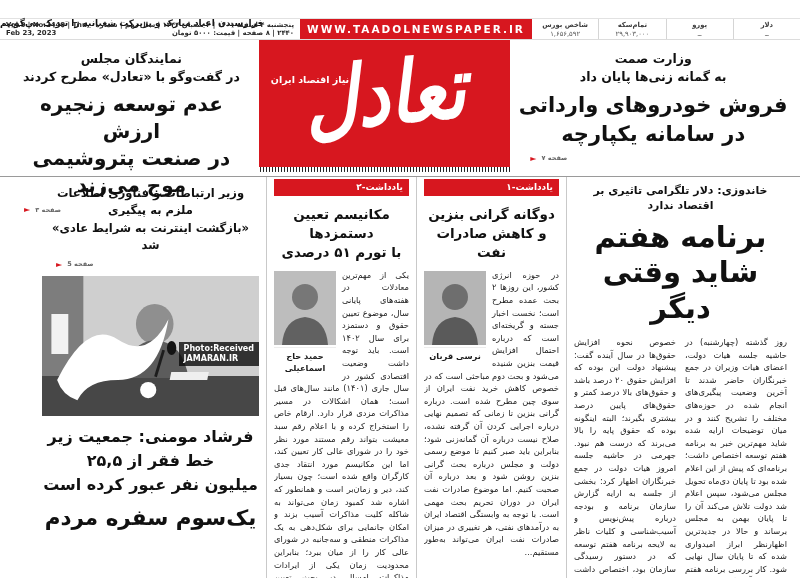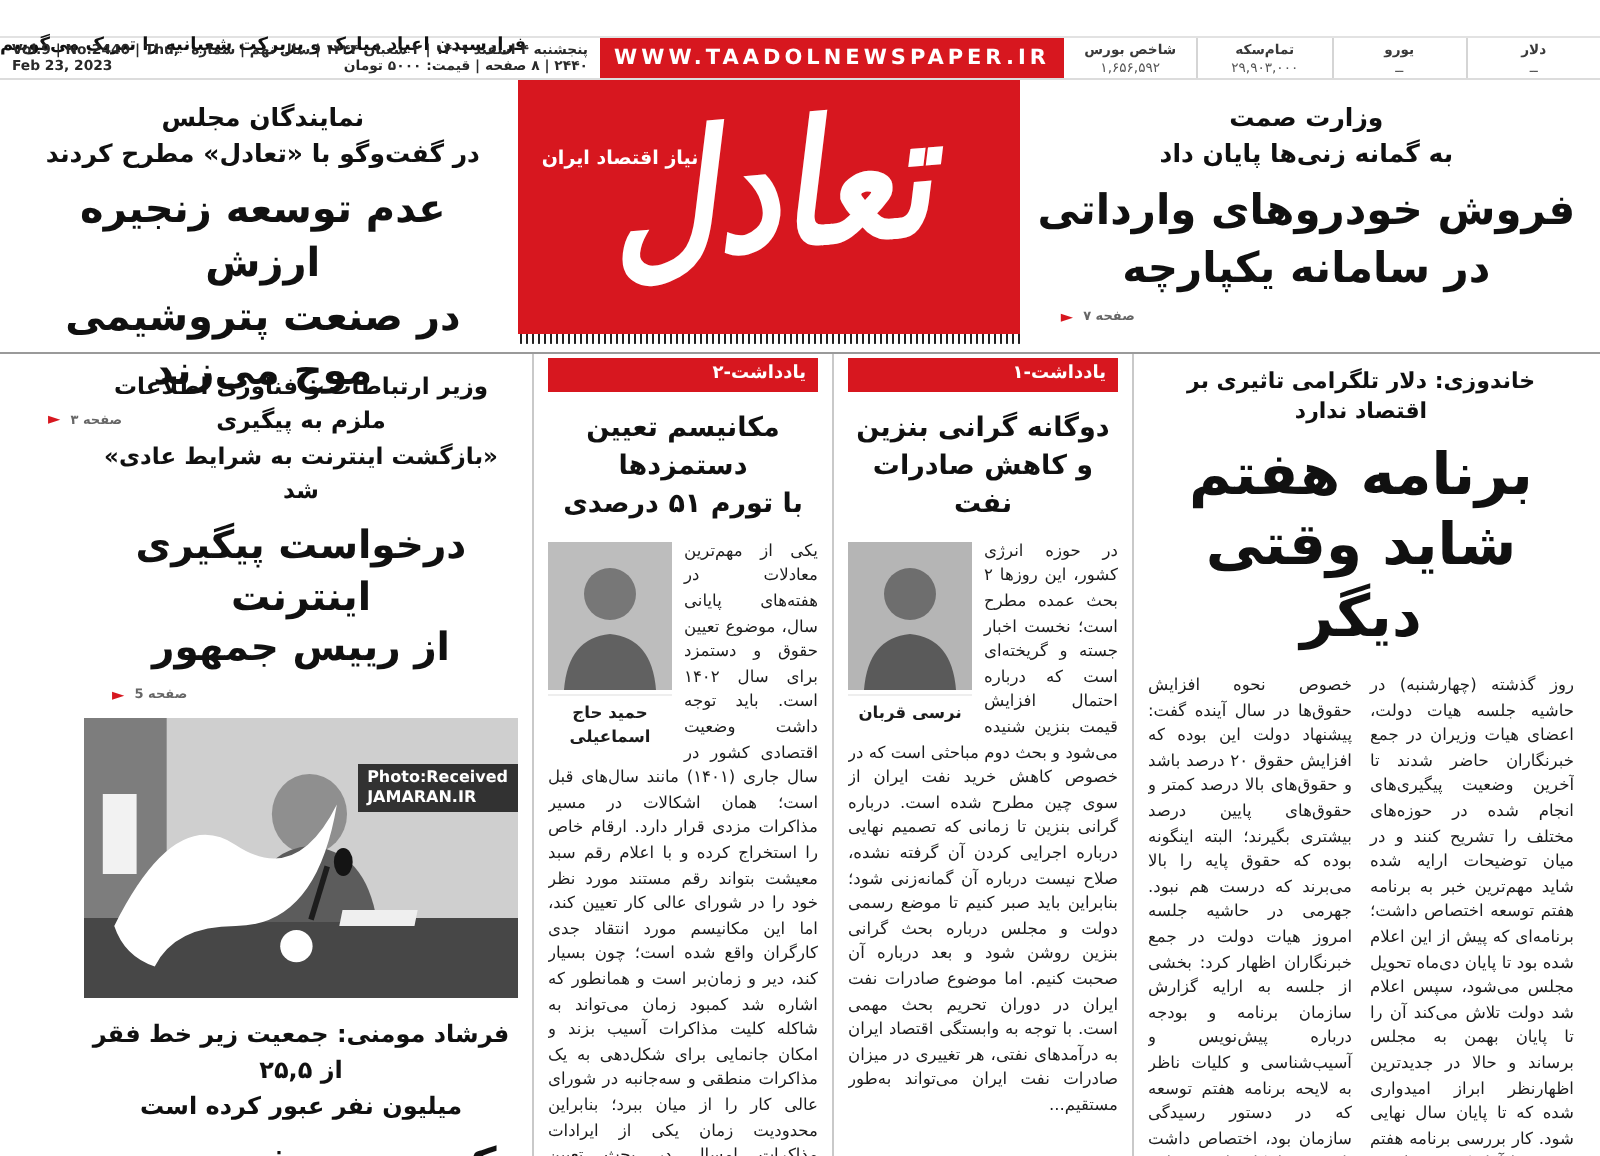--- a/index.html
+++ b/index.html
@@ -62,24 +62,24 @@
   .author-box{float:left;width:62px;margin:2px 0 4px 0;margin-right:6px;}
   .author-photo{width:62px;height:74px;background:linear-gradient(#cfcfcf,#a9a9a9);position:relative;overflow:hidden;}
   .author-photo svg{display:block;width:100%;height:100%;}
   .author-name{font-size:8.3px;font-weight:bold;text-align:center;margin-top:2px;border-top:1px solid #eee;padding-top:2px;}
 
   
   .int-kicker{font-size:11.5px;font-weight:bold;text-align:center;line-height:1.5;margin-top:8px;}
   .int-headline{font-size:19.5px;font-weight:bold;text-align:center;line-height:1.32;margin-top:6px;letter-spacing:-0.3px;}
   .photo-box{margin-top:7px;height:140px;position:relative;background:linear-gradient(#dadada,#b8b8b8);overflow:hidden;}
   .photo-box svg{display:block;width:100%;height:100%;}
-  .watermark{position:absolute;left:5px;bottom:6px;display:flex;align-items:flex-start;gap:0;direction:ltr;}
+  .watermark{position:absolute;left:5px;bottom:6px;display:flex;align-items:center;gap:0;direction:ltr;}
   .wm-logo{width:26px;height:22px;color:#fff;}
   .wm-text{background:rgba(10,10,10,0.8);color:#fff;font-size:8px;font-weight:bold;line-height:1.25;padding:2px 5px;text-align:left;direction:ltr;}
-  .momeni-kicker{font-size:12px;font-weight:bold;text-align:center;line-height:1.5;margin-top:9px;}
+  .momeni-kicker{font-size:16px;font-weight:bold;text-align:center;line-height:1.5;margin-top:9px;}
   .momeni-headline{font-size:21.5px;font-weight:bold;text-align:center;line-height:1.35;margin-top:6px;letter-spacing:-0.3px;}
 </style>
 </head>
 <body>
 
 <div class="page">
 
   <div class="topbar">فرارسیدن اعیاد مبارک و پربرکت شعبانیه را تبریک می‌گوییم</div>
 
   <div class="infobar">
@@ -205,24 +205,20 @@
           <div class="author-name">حمید حاج اسماعیلی</div>
         </div>
         <span>یکی از مهم‌ترین معادلات در هفته‌های پایانی سال، موضوع تعیین حقوق و دستمزد برای سال ۱۴۰۲ است. باید توجه داشت وضعیت اقتصادی کشور در سال جاری (۱۴۰۱) مانند سال‌های قبل است؛ همان اشکالات در مسیر مذاکرات مزدی قرار دارد. ارقام خاص را استخراج کرده و با اعلام رقم سبد معیشت بتواند رقم مستند مورد نظر خود را در شورای عالی کار تعیین کند، اما این مکانیسم مورد انتقاد جدی کارگران واقع شده است؛ چون بسیار کند، دیر و زمان‌بر است و همانطور که اشاره شد کمبود زمان می‌تواند به شاکله کلیت مذاکرات آسیب بزند و امکان جانمایی برای شکل‌دهی به یک مذاکرات منطقی و سه‌جانبه در شورای عالی کار را از میان ببرد؛ بنابراین محدودیت زمان یکی از ایرادات مذاکرات امسال در بحث تعیین دستمزدهاست که باعث اعتراض کارگران هم شده است. در این میان، مسیری که روند تعیین دستمزدها را شکل می‌دهد، ماده ۴۱ قانون کار است که شامل نرخ تورم رسمی و سبد معیشتی یک خانواده متوسط ایرانی است...</span>
       </div>
     </div>
 
     <div class="col col-left">
       <div class="int-kicker">
         <div>وزیر ارتباطات و فناوری اطلاعات ملزم به پیگیری</div>
         <div>«بازگشت اینترنت به شرایط عادی» شد</div>
-      </div>
-      <div class="int-headline">
-        <div>درخواست پیگیری اینترنت</div>
-        <div>از رییس جمهور</div>
       </div>
       <div class="page-ref">
         <span class="tri">►</span>
         <span class="ref-text">صفحه 5</span>
       </div>
 
       <div class="photo-box">
         <svg viewBox="0 0 231 140" xmlns="http://www.w3.org/2000/svg" preserveAspectRatio="none">
           <rect width="231" height="140" fill="#cfcfcf"></rect>
           <rect x="0" y="0" width="44" height="108" fill="#7d7d7d"></rect>

